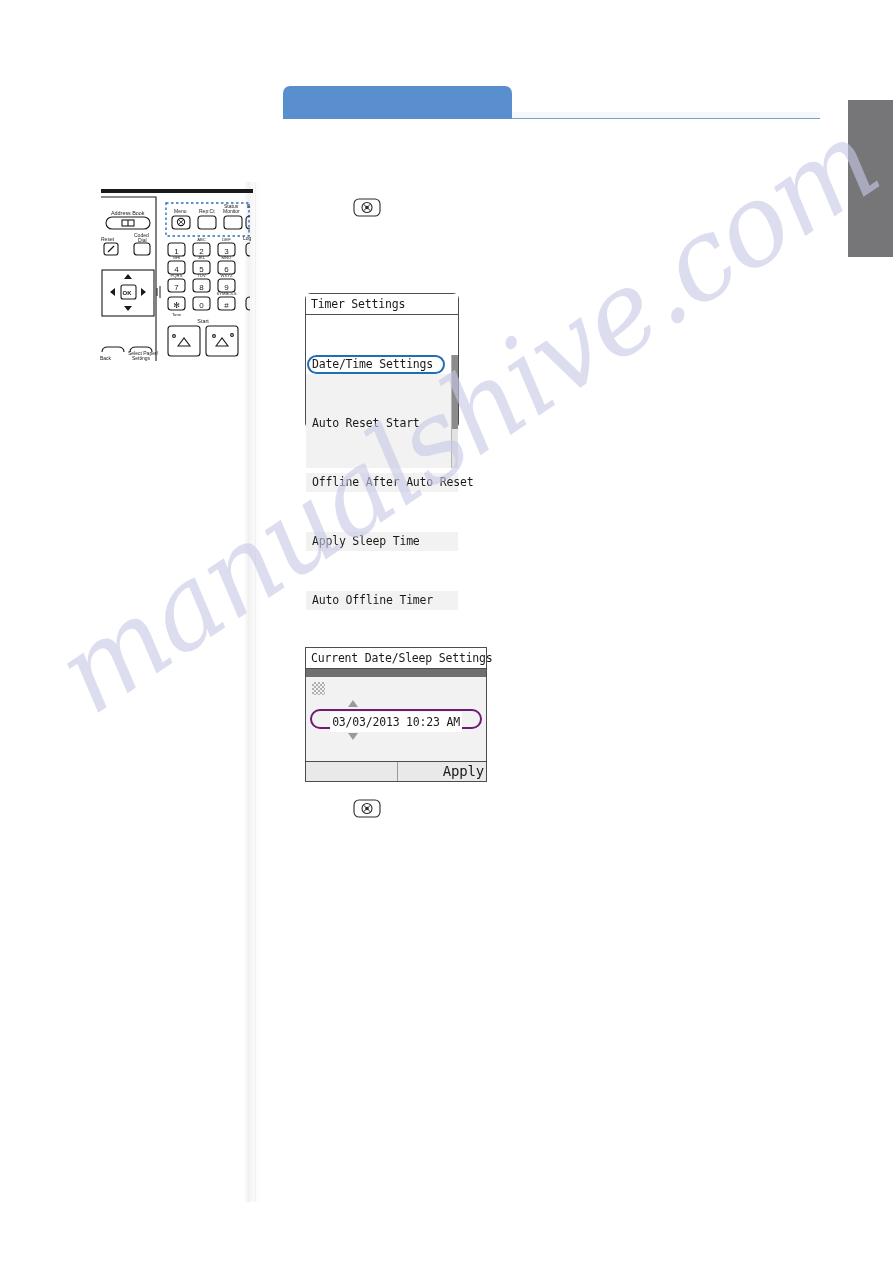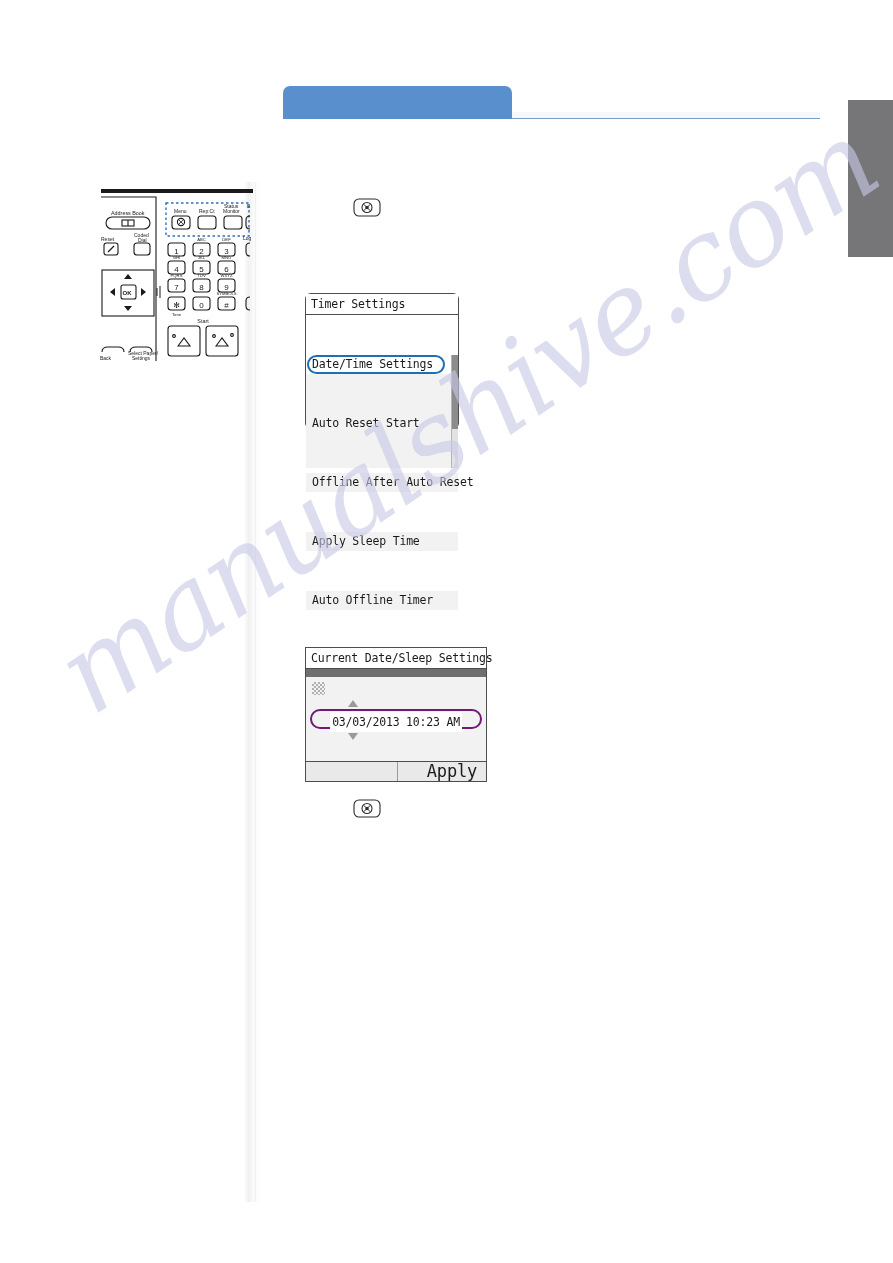--- a/index.html
+++ b/index.html
@@ -293,24 +293,24 @@
   .lcd-applybar .divider {
     position: absolute;
     left: 91px;
     top: 0;
     width: 1px;
     height: 100%;
     background: #9a9a9a;
   }
   .lcd-applybar .apply-label {
     position: absolute;
-    right: 9px;
+    right: 2px;
     top: 0;
     line-height: 19px;
-    font-size: 17px;
+    font-size: 14px;
     letter-spacing: -0.2px;
   }
 </style>
 </head>
 <body>
 
 <div id="page-fold"></div>
 <div id="page-fold-line"></div>
 
 <div id="header-rule-soft"></div>

